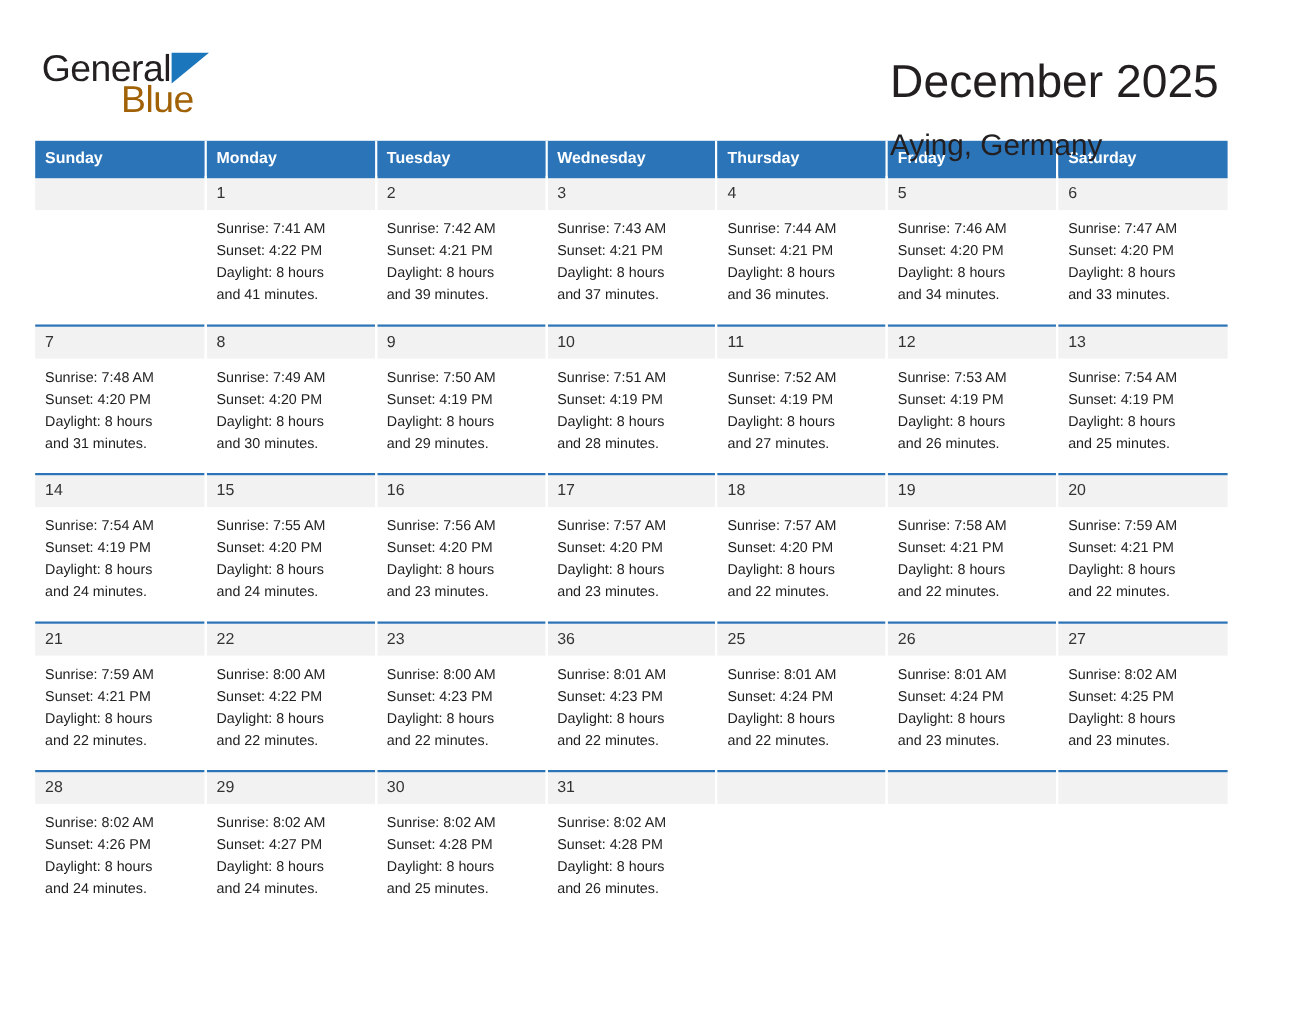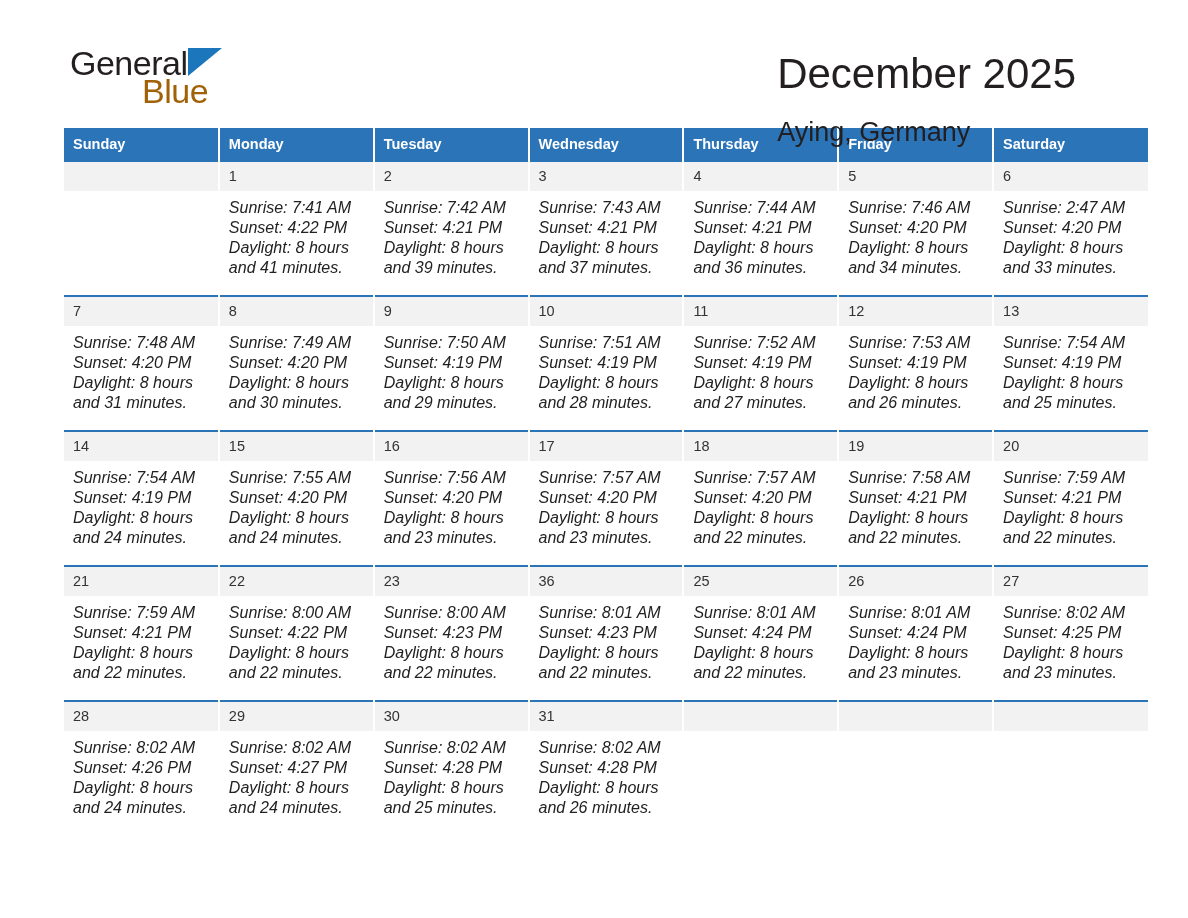--- a/index.html
+++ b/index.html
@@ -12,21 +12,21 @@
     background: #ffffff;
     font-family: "Liberation Sans", sans-serif;
     color: #1a1a1a;
     overflow: hidden;
   }
   .page {
     position: relative;
     width: 1144px;
     height: 918px;
     box-sizing: border-box;
-    padding: 0 64px;
+    padding: 0 32px;
   }
 
   
   .header {
     position: relative;
     height: 120px;
   }
   .logo {
     position: absolute;
     left: 6px;
@@ -109,24 +109,23 @@
     color: #333333;
     padding: 6px 0 7px 9px;
     border-top: 2px solid #2b74b8;
     min-height: 16px;
   }
   .daynum.empty {
     color: transparent;
   }
   .info {
     padding: 7px 9px 14px 9px;
-    font-size: 16px;
+    font-size: 13px;
     line-height: 20px;
     color: #222222;
-    font-style: italic;
   }
   .info div { white-space: nowrap; }
   .cell-empty .info { visibility: hidden; }
   tr.week { height: 135px; }
 </style>
 </head>
 <body>
 
 <div class="page">
 
@@ -209,21 +208,21 @@
             <div class="info">
               <div>Sunrise: 7:46 AM</div>
               <div>Sunset: 4:20 PM</div>
               <div>Daylight: 8 hours</div>
               <div>and 34 minutes.</div>
             </div>
           </td>
           <td class="day-cell">
             <div class="daynum">6</div>
             <div class="info">
-              <div>Sunrise: 2:47 AM</div>
+              <div>Sunrise: 7:47 AM</div>
               <div>Sunset: 4:20 PM</div>
               <div>Daylight: 8 hours</div>
               <div>and 33 minutes.</div>
             </div>
           </td>
         </tr>
         <tr class="week">
           <td class="day-cell">
             <div class="daynum">7</div>
             <div class="info">

